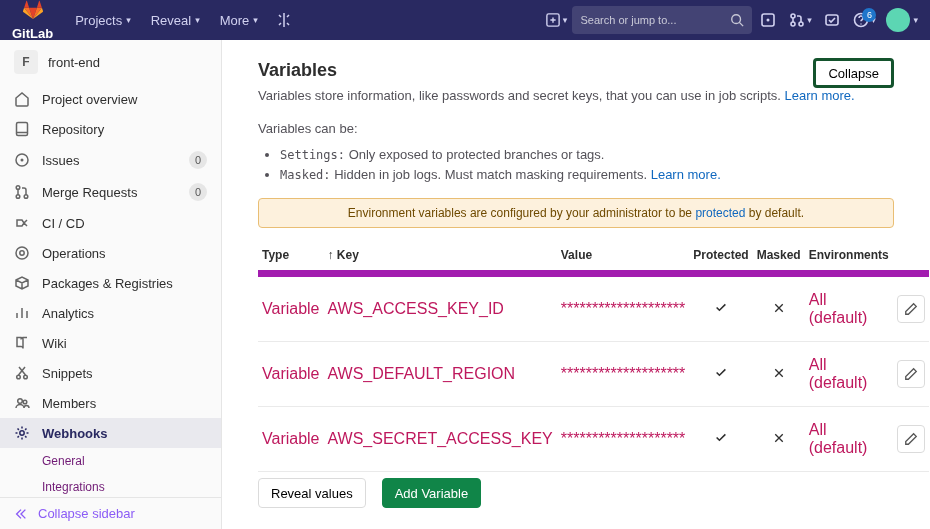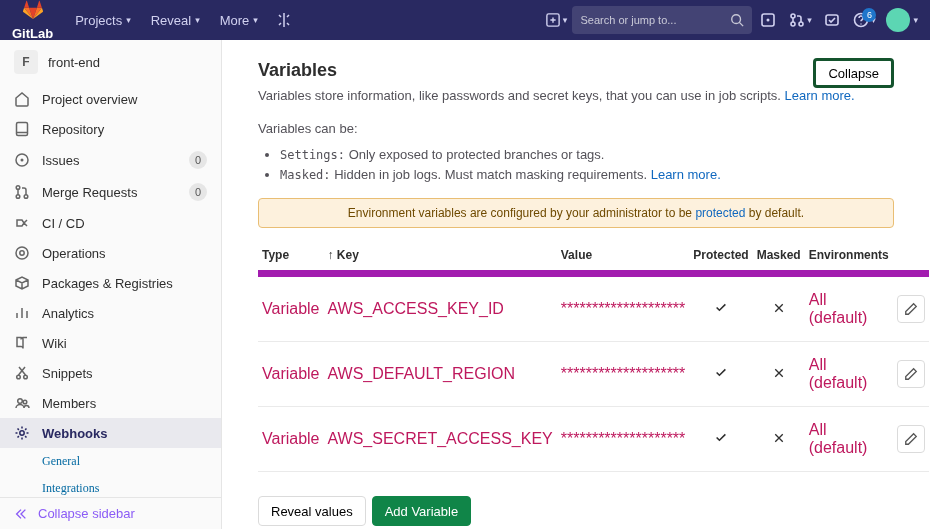--- a/index.html
+++ b/index.html
@@ -23,41 +23,41 @@
   .sidebar { width: 222px; border-right: 1px solid #e5e5e5; background: #fafafa; display: flex; flex-direction: column; font-size: 13px; position: relative; }
   .project-head { display: flex; align-items: center; gap: 10px; padding: 10px 14px; }
   .project-avatar { width: 24px; height: 24px; background: #eee; border-radius: 4px; display: flex; align-items: center; justify-content: center; font-weight: 600; color: #555; font-size: 12px; }
   .sb-list { list-style: none; overflow: auto; padding-bottom: 40px; }
   .sb-item { display: flex; align-items: center; gap: 12px; padding: 7px 14px; cursor: pointer; color: #2e2e2e; }
   .sb-item.active { background: rgba(41,41,97,.08); font-weight: 600; color: #292961; }
   .sb-ico { width: 16px; height: 16px; display: flex; align-items: center; justify-content: center; color: #666; fill: currentColor; }
   .sb-item.active .sb-ico { color: #292961; }
   .sb-item .count { margin-left: auto; background: rgba(0,0,0,.08); border-radius: 9px; min-width: 18px; height: 18px; display: flex; align-items: center; justify-content: center; font-size: 11px; color: #555; padding: 0 6px; }
   .sb-sub { list-style: none; }
-  .sb-sub li { padding: 6px 14px 6px 42px; cursor: pointer; color: #0369a1; font-size: 12px; font-family: Liberation Serif, serif; }
+  .sb-sub li { padding: 6px 14px 6px 42px; cursor: pointer; color: #701a75; font-size: 12px; }
   .collapse-sb { position: absolute; bottom: 0; left: 0; right: 0; border-top: 1px solid #e5e5e5; padding: 8px 14px; display: flex; align-items: center; gap: 10px; background: #fafafa; cursor: pointer; color: #8b5cf6; }
 
   
   .main { flex: 1; overflow: auto; padding: 16px 36px; }
   .section { position: relative; padding: 4px 0 18px; }
   .section h2 { font-size: 18px; font-weight: 600; margin-bottom: 6px; }
   .section p.desc { color: #535158; line-height: 1.45; }
   .section a { color: #1068bf; text-decoration: none; }
   .topbtn { position: absolute; right: 0; top: 2px; height: 30px; padding: 0 12px; background: #fff; border: 3px solid #14532d; border-radius: 4px; font-size: 13px; cursor: pointer; }
   .subhead { margin-top: 14px; margin-bottom: 6px; color: #2e2e2e; }
   ul.bullets { list-style: disc; padding-left: 22px; color: #535158; line-height: 1.6; }
   ul.bullets code { font-family: "SFMono-Regular", Menlo, monospace; font-size: 12px; }
   .alert { margin-top: 12px; border: 1px solid #e9be74; background: #fdf1dd; color: #6f4a00; padding: 7px 12px; border-radius: 4px; font-size: 12px; text-align: center; }
   .alert a { color: #1068bf; }
 
   table.vars { width: 100%; border-collapse: collapse; margin-top: 12px; }
   table.vars th { text-align: left; font-weight: 600; font-size: 12px; color: #2e2e2e; padding: 8px 4px; border-bottom: 7px solid #a21caf; }
   table.vars td { padding: 14px 4px; border-bottom: 1px solid #eaeaea; font-size: 16px; color: #be185d; vertical-align: middle; }
   .edit-btn { width: 28px; height: 28px; border: 1px solid #dbdbdb; border-radius: 4px; background: #fff; display: inline-flex; align-items: center; justify-content: center; cursor: pointer; }
-  .btnrow { margin-top: 24px; display: flex; gap: 6px; }
+  .btnrow { margin-top: 6px; display: flex; gap: 16px; }
   .btn { height: 30px; padding: 0 12px; border-radius: 4px; border: 1px solid #dbdbdb; background: #fff; font-size: 13px; cursor: pointer; }
   .btn.primary { background: #108548; border-color: #108548; color: #fff; }
   .divider { border: 0; border-top: 1px solid #eaeaea; margin: 10px 0; }
 </style>
 </head>
 <body>
 
 <div class="topnav">
   <div class="logo">
     <svg viewBox="0 0 36 36">

